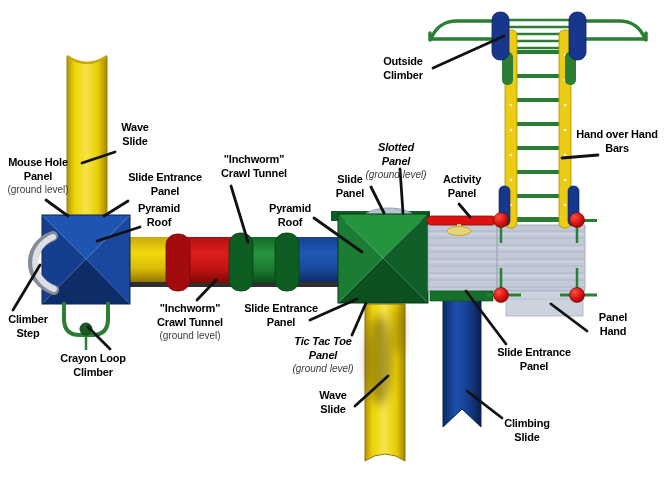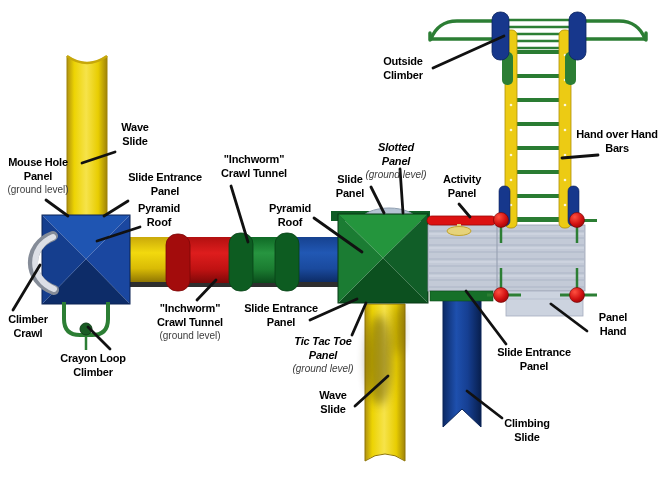--- a/index.html
+++ b/index.html
@@ -277,21 +277,21 @@
       <div class="label" style="left: 159px; top: 201px;">
         <div class="label-line">Pyramid</div>
         <div class="label-line">Roof</div>
       </div>
       <div class="label" style="left: 254px; top: 152px;">
         <div class="label-line">"Inchworm"</div>
         <div class="label-line">Crawl Tunnel</div>
       </div>
       <div class="label" style="left: 28px; top: 312px;">
         <div class="label-line">Climber</div>
-        <div class="label-line">Crawl</div>
+        <div class="label-line">Step</div>
       </div>
       <div class="label" style="left: 93px; top: 351px;">
         <div class="label-line">Crayon Loop</div>
         <div class="label-line">Climber</div>
       </div>
       <div class="label" style="left: 190px; top: 301px;">
         <div class="label-line">"Inchworm"</div>
         <div class="label-line">Crawl Tunnel</div>
         <div class="label-line sub">(ground level)</div>
       </div>

